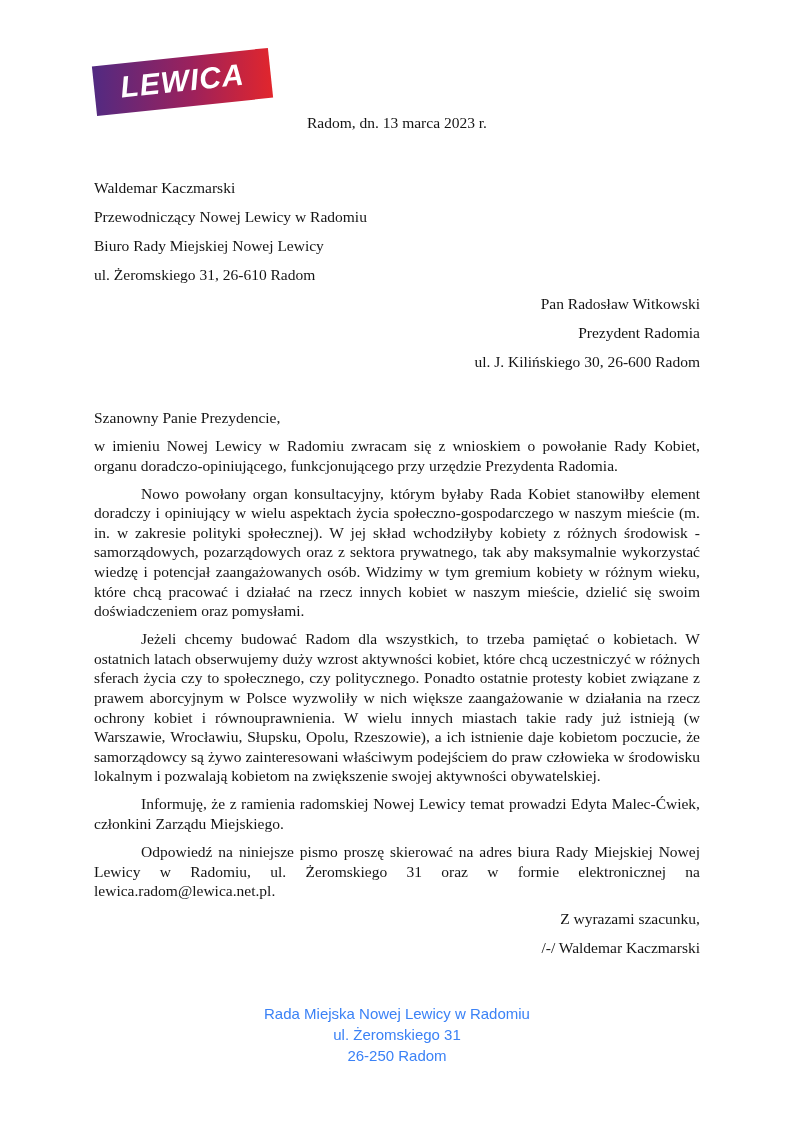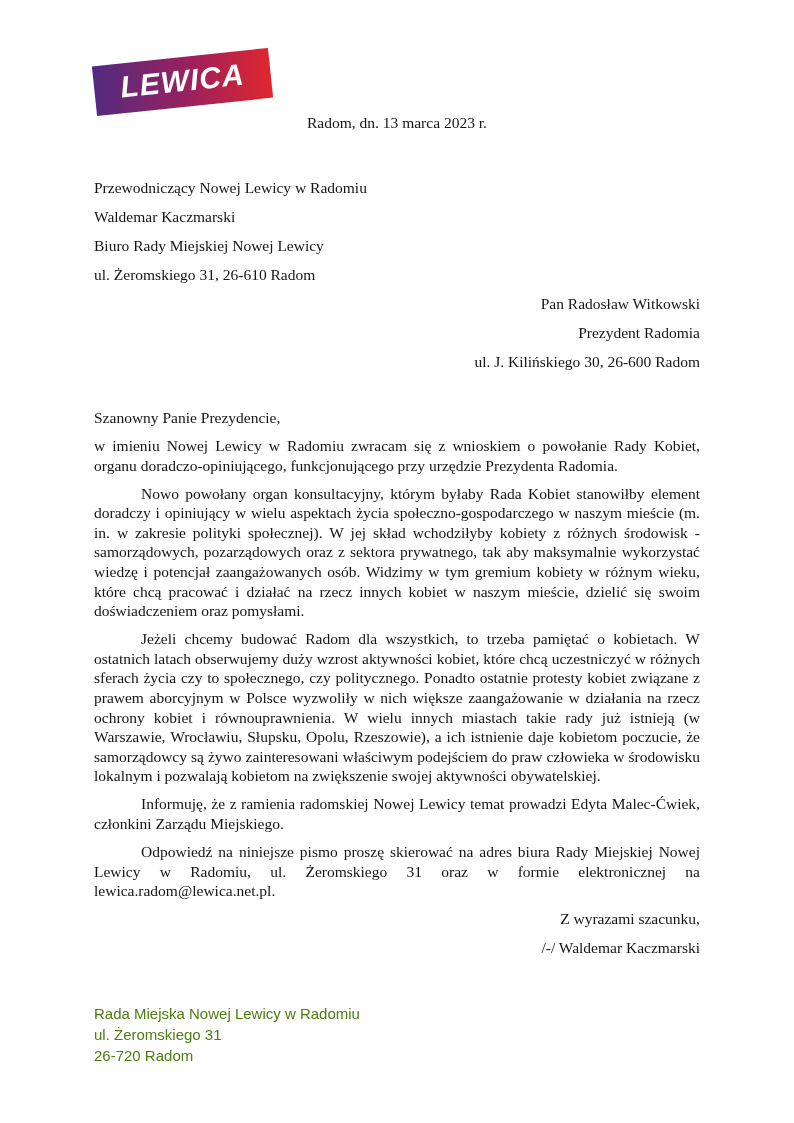--- a/index.html
+++ b/index.html
@@ -58,42 +58,42 @@
     font-family: Liberation Serif, serif;
   }
   .no-indent { text-indent: 0; }
   .closing {
     margin-top: 8px;
     text-align: right;
   }
   .closing p { margin: 0 0 9.4px 0; }
   .footer {
     margin-top: 46px;
-    text-align: left;
+    text-align: center;
     font-family: "Liberation Sans", "DejaVu Sans", sans-serif;
     font-size: 15px;
     line-height: 21px;
-    color: #4d7c0f;
+    color: #3b82f6;
   }
   .footer p { margin: 0; }
 </style>
 </head>
 <body>
 
 <div class="page">
 
   <div class="logo" style="background: linear-gradient(96deg, rgb(81, 42, 130) 0%, rgb(156, 33, 92) 55%, rgb(226, 38, 44) 100%);">
     <span class="logo-text" style="color: rgb(255, 255, 255);">LEWICA</span>
   </div>
 
   <p class="date">Radom, dn. 13 marca 2023 r.</p>
 
   <div class="sender">
+    <p>Waldemar Kaczmarski</p>
     <p>Przewodniczący Nowej Lewicy w Radomiu</p>
-    <p>Waldemar Kaczmarski</p>
     <p>Biuro Rady Miejskiej Nowej Lewicy</p>
     <p>ul. Żeromskiego 31, 26-610 Radom</p>
   </div>
 
   <div class="recipient">
     <p>Pan Radosław Witkowski</p>
     <p>Prezydent Radomia</p>
     <p>ul. J. Kilińskiego 30, 26-600 Radom</p>
   </div>
 
@@ -106,16 +106,16 @@
   <p class="body-par">Odpowiedź na niniejsze pismo proszę skierować na adres biura Rady Miejskiej Nowej Lewicy w Radomiu, ul. Żeromskiego 31 oraz w formie elektronicznej na lewica.radom@lewica.net.pl.</p>
 
   <div class="closing">
     <p>Z wyrazami szacunku,</p>
     <p>/-/ Waldemar Kaczmarski</p>
   </div>
 
   <div class="footer">
     <p>Rada Miejska Nowej Lewicy w Radomiu</p>
     <p>ul. Żeromskiego 31</p>
-    <p>26-720 Radom</p>
+    <p>26-250 Radom</p>
   </div>
 
 </div>
 
 </body></html>

